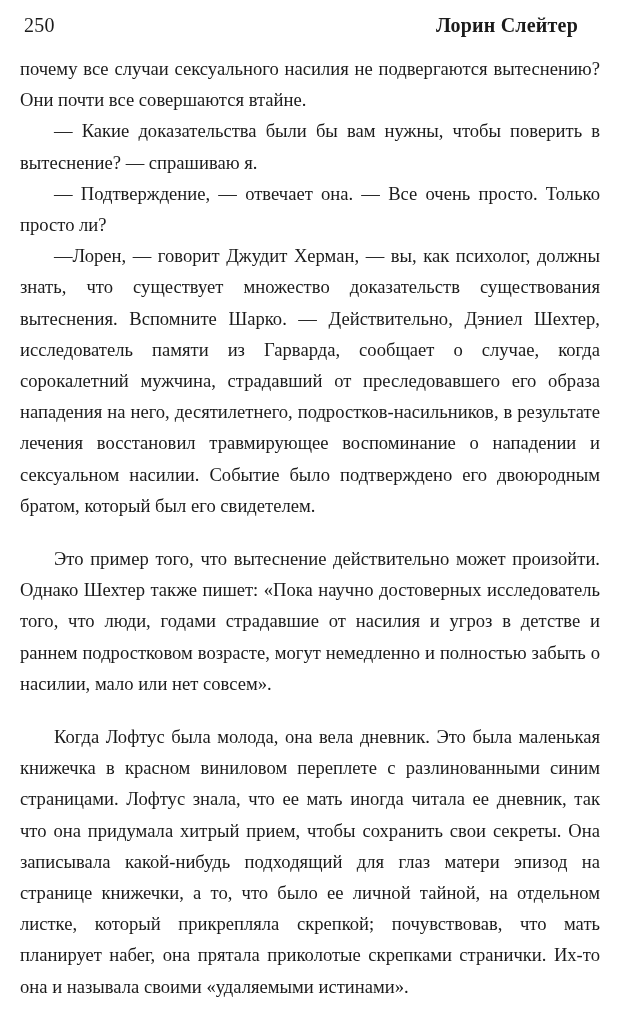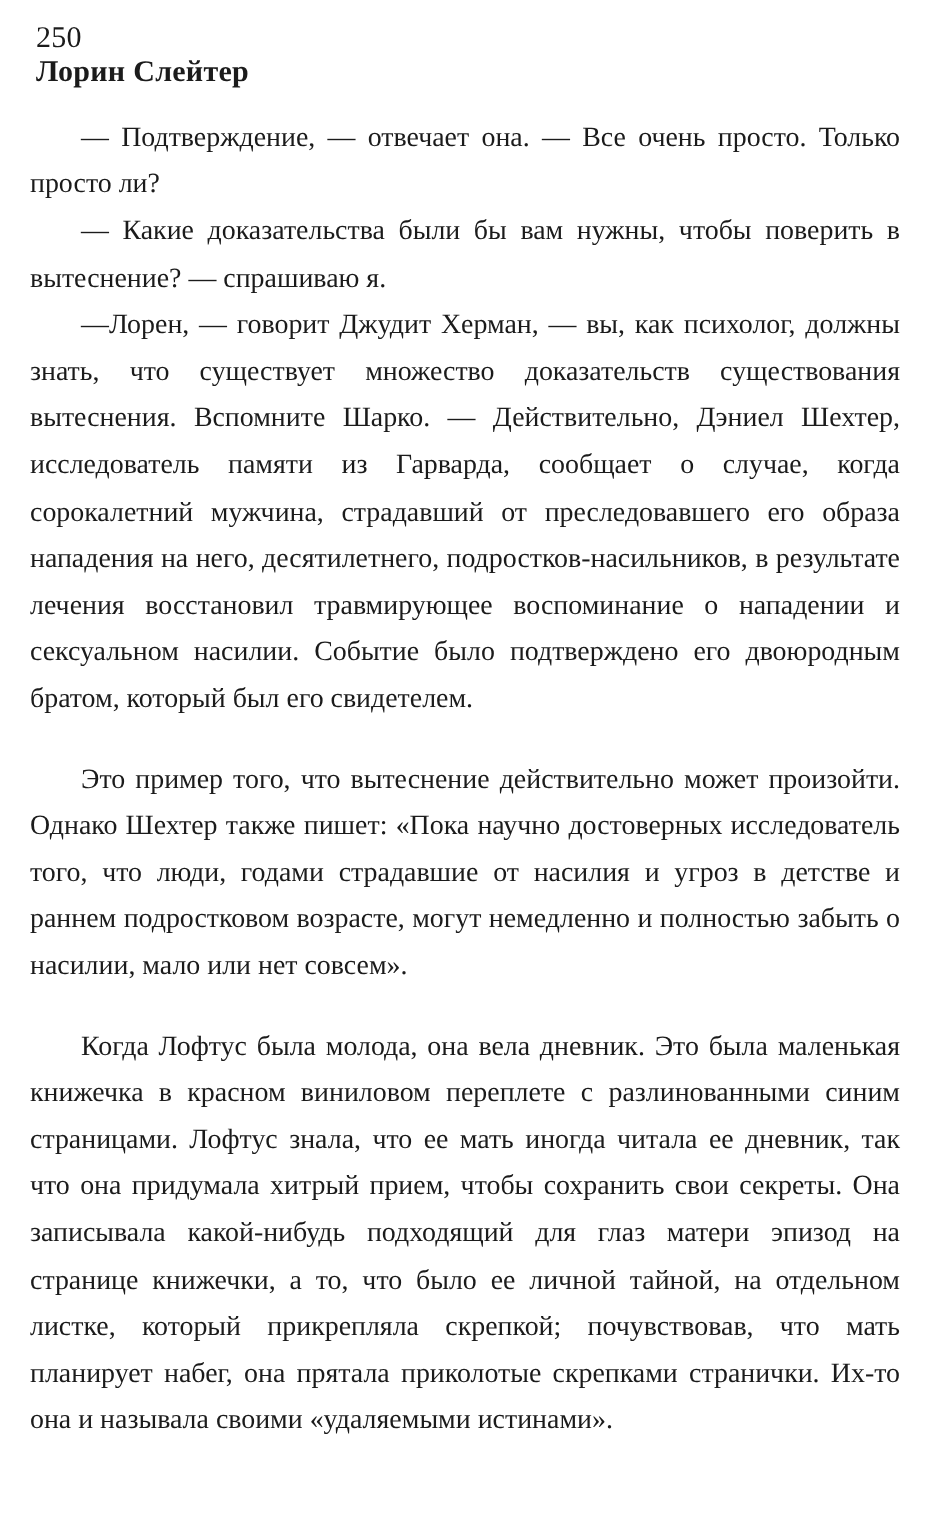--- a/index.html
+++ b/index.html
@@ -21,21 +21,20 @@
     box-sizing: border-box;
     padding: 14px 20px 0 20px;
   }
   .running-head {
     display: flex;
     align-items: baseline;
     justify-content: space-between;
     font-size: 20px;
     letter-spacing: 0.2px;
     margin: 0 14px 16px 4px;
-    flex-direction: column;
   }
   .page-number {
     font-size: 20px;
   }
   .head-title {
     font-size: 20px;
     padding-right: 8px;
     font-weight: bold;
   }
   .body-text {
@@ -61,20 +60,21 @@
 <body>
 
 <div class="page">
 
   <div class="running-head">
     <span class="page-number">250</span>
     <span class="head-title">Лорин Слейтер</span>
   </div>
 
   <div class="body-text" id="body-text">
+      <p>почему все случаи сексуального насилия не подвергаются вы­теснению? Они почти все совершаются втайне.</p>
+      <p class="indent">— Какие доказательства были бы вам нужны, чтобы пове­рить в вытеснение? — спрашиваю я.</p>
       <p class="indent">— Подтверждение, — отвечает она. — Все очень просто. Только просто ли?</p>
-      <p class="indent">— Какие доказательства были бы вам нужны, чтобы пове­рить в вытеснение? — спрашиваю я.</p>
       <p class="indent">—Лорен, — говорит Джудит Херман, — вы, как психолог, должны знать, что существует множество доказательств суще­ствования вытеснения. Вспомните Шарко. — Действительно, Дэниел Шехтер, исследователь памяти из Гарварда, сообщает о случае, когда сорокалетний мужчина, страдавший от пресле­довавшего его образа нападения на него, десятилетнего, под­ростков-насильников, в результате лечения восстановил трав­мирующее воспоминание о нападении и сексуальном насилии. Событие было подтверждено его двоюродным братом, который был его свидетелем.</p>
       <p class="indent gap">Это пример того, что вытеснение действительно может про­изойти. Однако Шехтер также пишет: «Пока научно достовер­ных исследователь того, что люди, годами страдавшие от наси­лия и угроз в детстве и раннем подростковом возрасте, могут немедленно и полностью забыть о насилии, мало или нет со­всем».</p>
       <p class="indent gap">Когда Лофтус была молода, она вела дневник. Это была маленькая книжечка в красном виниловом переплете с раз­линованными синим страницами. Лофтус знала, что ее мать иногда читала ее дневник, так что она придумала хитрый прием, чтобы сохранить свои секреты. Она записывала ка­кой-нибудь подходящий для глаз матери эпизод на странице книжечки, а то, что было ее личной тайной, на отдельном листке, который прикрепляла скрепкой; почувствовав, что мать планирует набег, она прятала приколотые скрепками странички. Их-то она и называла своими «удаляемыми исти­нами».</p>
     </div>
 
 </div>
 
 </body></html>

